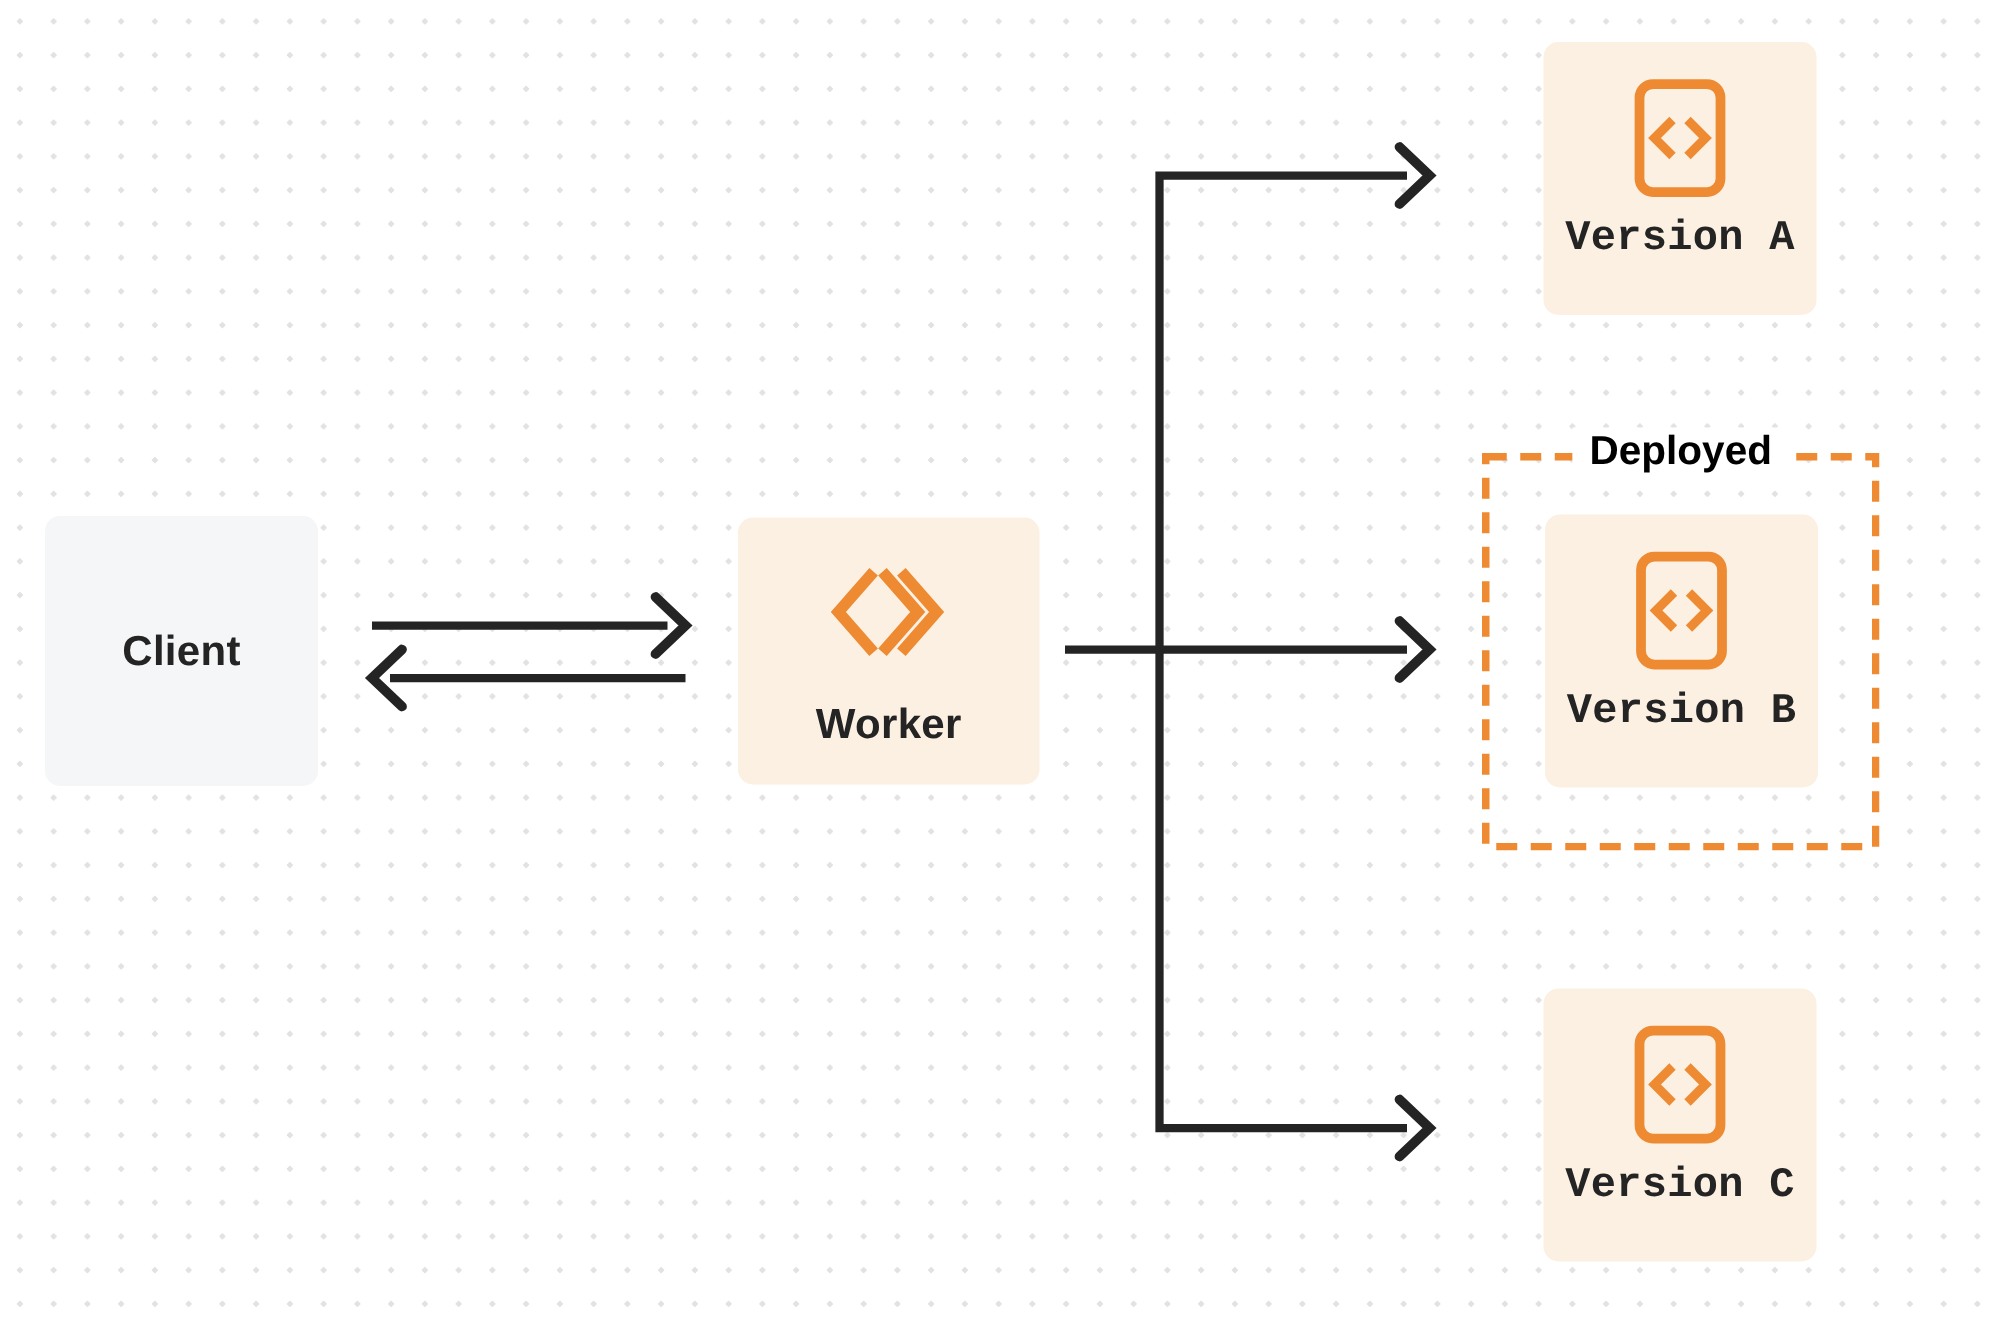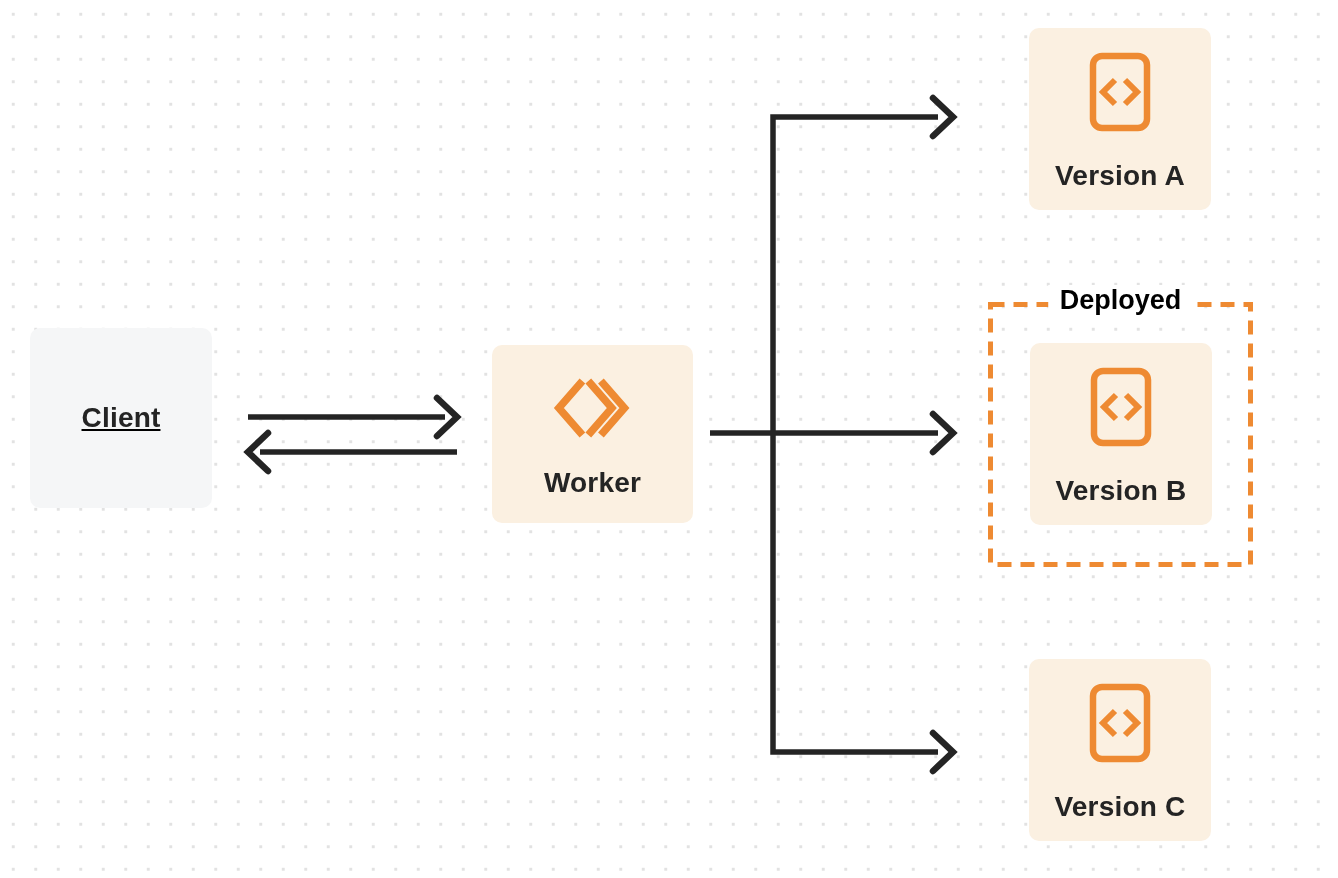--- a/index.html
+++ b/index.html
@@ -28,39 +28,38 @@
     align-items: center;
   }
   .node-label {
     font-weight: 700;
     font-size: 28px;
     color: #242424;
     letter-spacing: 0.2px;
     white-space: nowrap;
   }
   .client-node {
-    left: 30px; top: 328px;
+    left: 30px; top: 344px;
     width: 182px; height: 180px;
     background: #f5f6f7;
     justify-content: center;
-    text-decoration: underline;
   }
   .worker-node {
     left: 492px; top: 345px;
     width: 201px; height: 178px;
     background: #fbf0e1;
     padding-top: 30px;
   }
   .worker-node .node-label { margin-top: 26px; }
   .version-node {
     width: 182px; height: 182px;
     background: #fbf0e1;
     padding-top: 24px;
   }
-  .version-node .node-label { margin-top: 28px; }
+  .version-node .node-label { margin-top: 12px; font-family: Liberation Mono, monospace; }
   .version-a { left: 1029px; top: 28px; }
   .version-b { left: 1030px; top: 343px; }
   .version-c { left: 1029px; top: 659px; }
   .icon { display: block; line-height: 0; }
   .deployed-boundary {
     position: absolute;
     left: 988px; top: 302px;
     width: 265px; height: 265px;
   }
   .deployed-border { position: absolute; left: 0; top: 0; }

